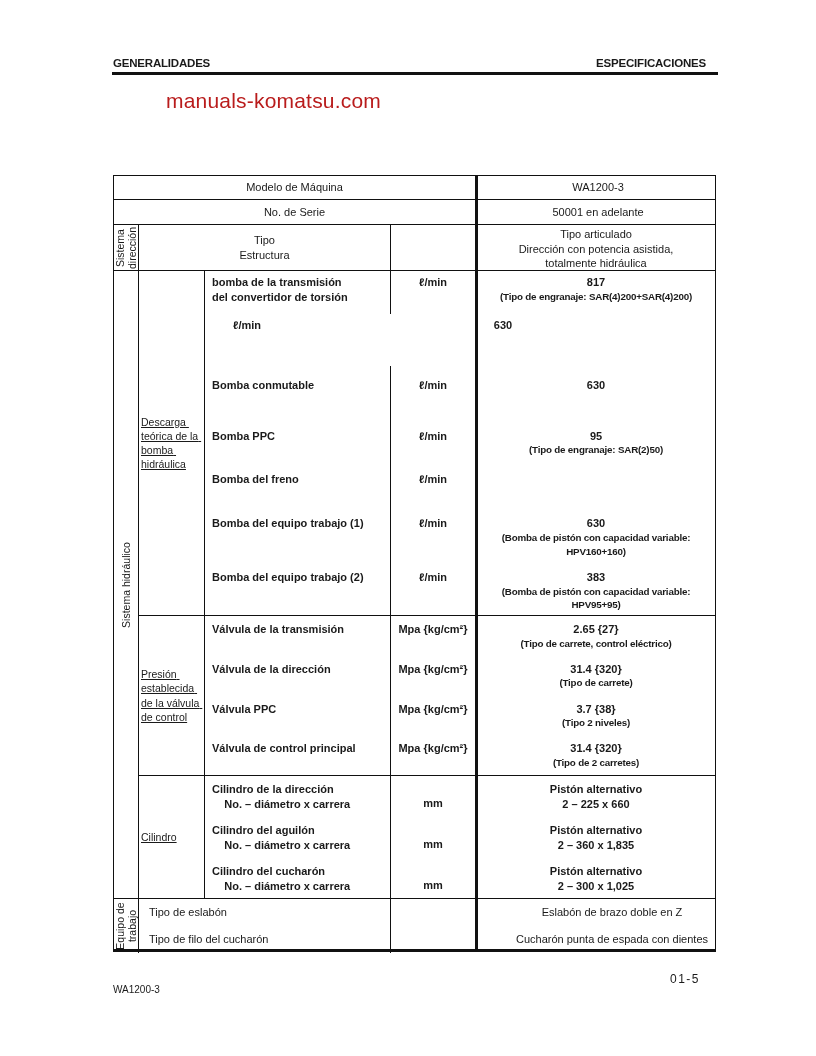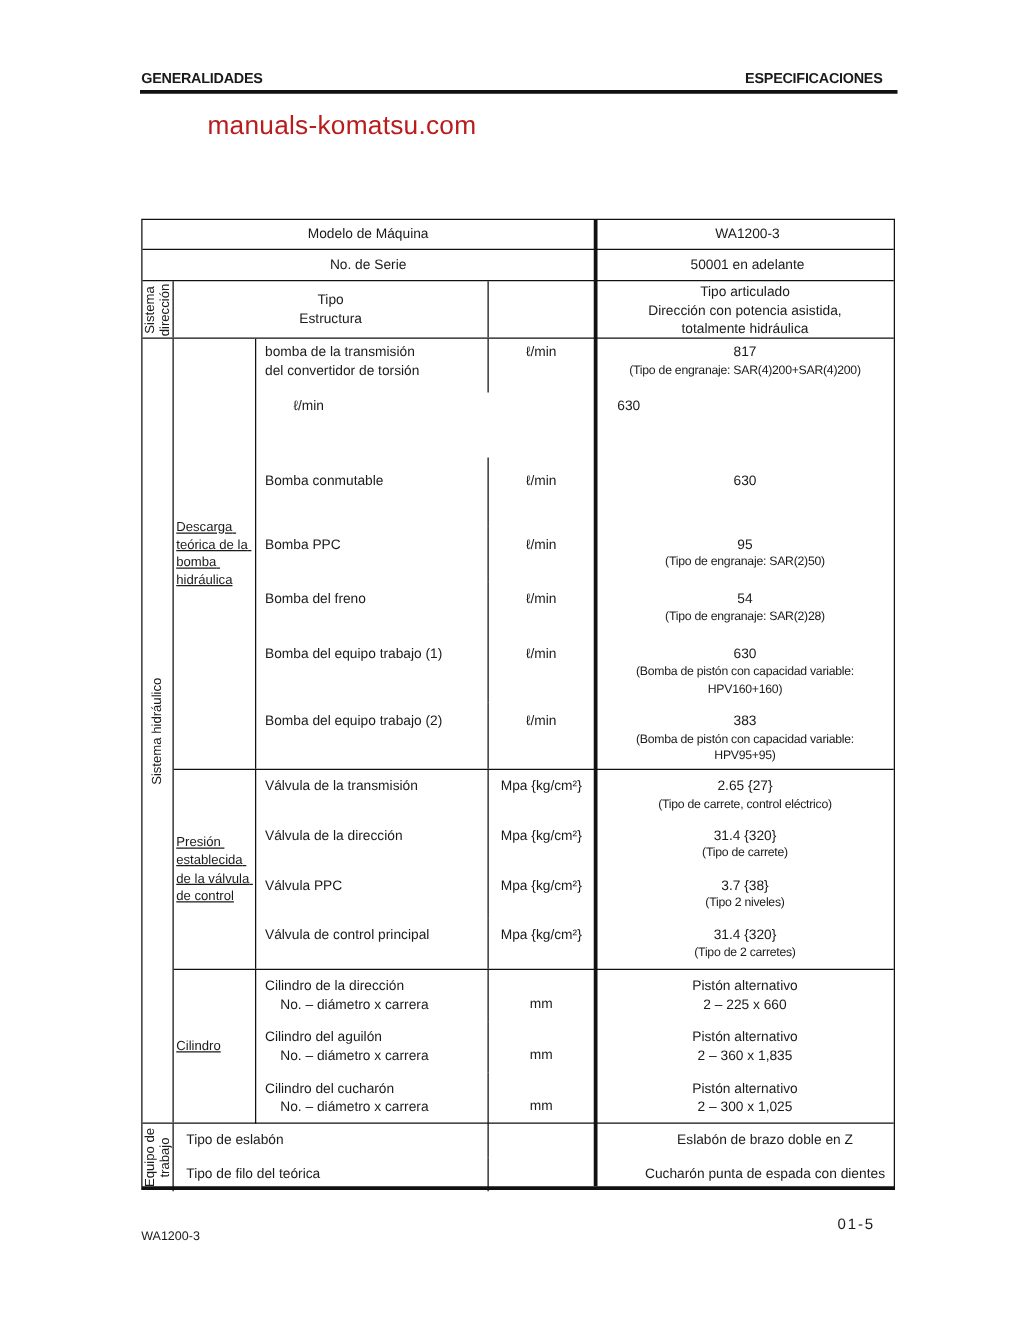--- a/index.html
+++ b/index.html
@@ -26,21 +26,21 @@
   .cE{flex:1;text-align:center;padding:4px 4px 0 6px;}
   .span-ad{width:361px;display:flex;align-items:center;justify-content:center;}
   .span-bc{width:252px;border-right:1.2px solid #111;display:flex;align-items:center;justify-content:center;text-align:center;}
   .ml{white-space:pre-wrap;}
   .val{font-size:11px;}
   .note{font-size:9.8px;letter-spacing:-0.2px;line-height:1.4;}
   .rot{position:absolute;top:50%;left:50%;transform:translate(-50%,-50%) rotate(-90deg);
        white-space:pre;text-align:center;font-size:10.5px;line-height:1.15;}
   .hydcol{flex:1;display:flex;flex-direction:column;}
   .grow{display:flex;box-sizing:border-box;}
-  .items{flex:1;display:flex;flex-direction:column;}
+  .items{flex:1;display:flex;flex-direction:column;font-weight:bold;}
   .irow{display:flex;box-sizing:border-box;}
   .erow{display:flex;box-sizing:border-box;height:27px;}
   .elabel{width:252px;border-right:1.2px solid #111;display:flex;align-items:center;padding-left:10px;box-sizing:border-box;}
   .espace{width:84px;}
   .evalue{flex:1;display:flex;align-items:center;justify-content:center;text-align:center;padding-left:6px;box-sizing:border-box;margin-left:28px;}
   .f-model{position:absolute;left:113px;top:984px;font-size:10px;}
   .f-page{position:absolute;right:116px;top:972px;font-size:12px;letter-spacing:1.5px;}
 </style>
 </head>
 <body>
@@ -113,24 +113,20 @@
               <div class="c cC ml" style="padding-top:8px">Bomba PPC</div>
               <div class="c cD" style="padding-top:8px">ℓ/min</div>
               <div class="c cE" style="padding-top:8px">
                 <div class="val ml">95</div>
                 <div class="note ml">(Tipo de engranaje: SAR(2)50)</div>
               </div>
             </div>
             <div class="irow" style="height:43px">
               <div class="c cC ml" style="padding-top:7px">Bomba del freno</div>
               <div class="c cD" style="padding-top:7px">ℓ/min</div>
-              <div class="c cE" style="padding-top:7px">
-                <div class="val ml">54</div>
-                <div class="note ml">(Tipo de engranaje: SAR(2)28)</div>
-              </div>
             </div>
             <div class="irow" style="height:54px">
               <div class="c cC ml" style="padding-top:8px">Bomba del equipo trabajo (1)</div>
               <div class="c cD" style="padding-top:8px">ℓ/min</div>
               <div class="c cE" style="padding-top:8px">
                 <div class="val ml">630</div>
                 <div class="note ml">(Bomba de pistón con capacidad variable:
 HPV160+160)</div>
               </div>
             </div>
@@ -225,21 +221,21 @@
         <div class="rot ml">Equipo de
 trabajo</div>
       </div>
       <div class="hydcol">
         <div class="erow">
           <div class="c elabel">Tipo de eslabón</div>
           <div class="c espace"></div>
           <div class="c evalue">Eslabón de brazo doble en Z</div>
         </div>
         <div class="erow">
-          <div class="c elabel">Tipo de filo del teórica</div>
+          <div class="c elabel">Tipo de filo del cucharón</div>
           <div class="c espace"></div>
           <div class="c evalue">Cucharón punta de espada con dientes</div>
         </div>
       </div>
     </div>
 
   </div>
 
   <div class="f-model">WA1200-3</div>
   <div class="f-page">01-5</div>

